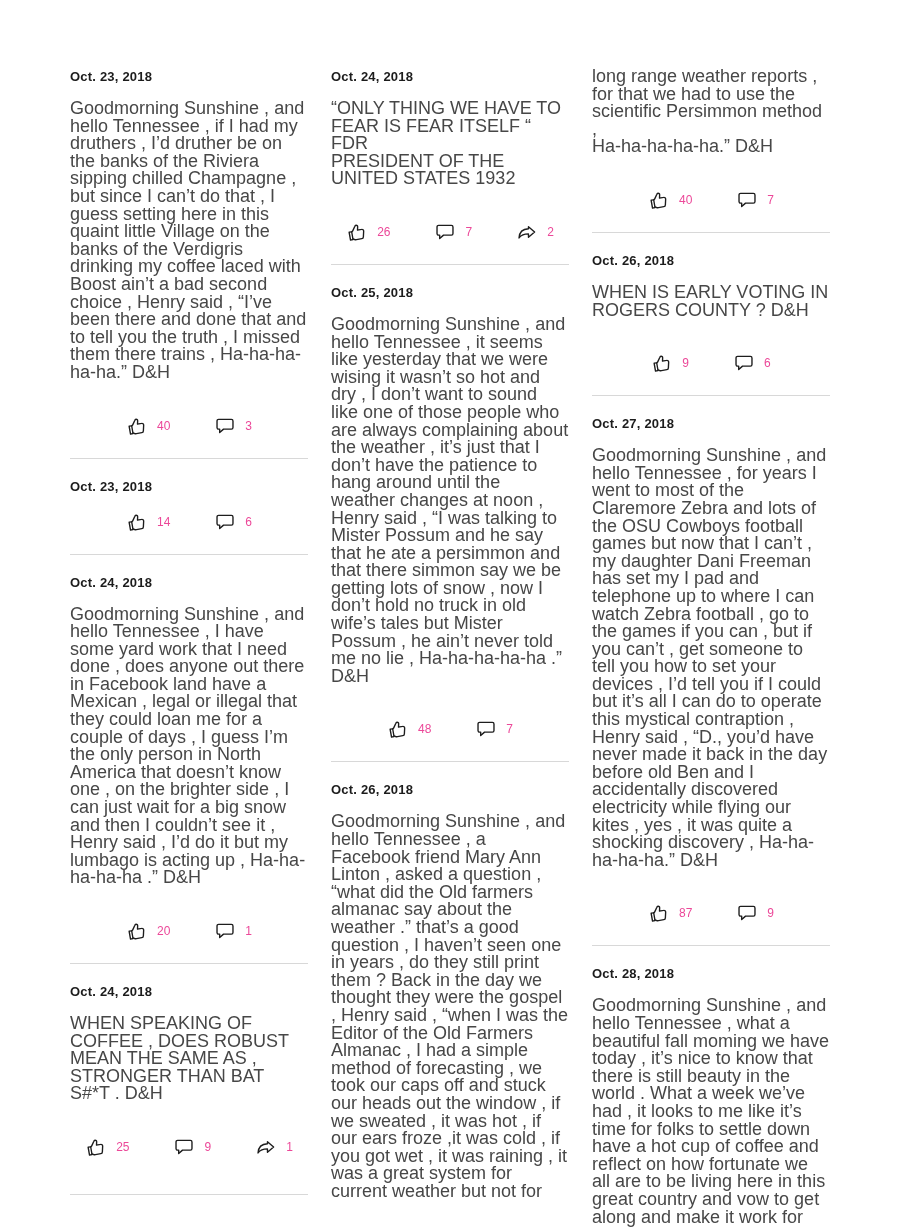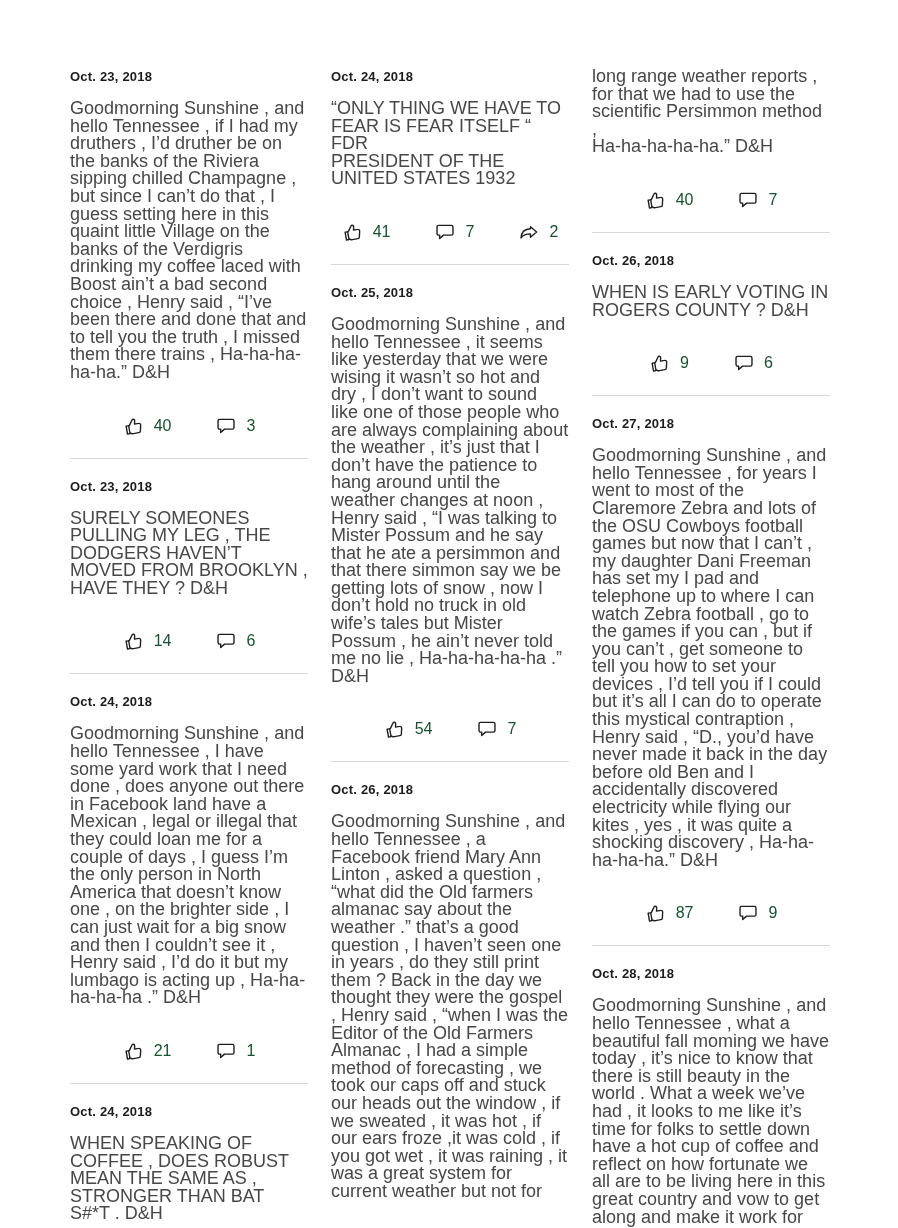--- a/index.html
+++ b/index.html
@@ -10,21 +10,21 @@
   .columns{display:flex;gap:23px;padding:68px 70px 0 70px;}
   .column{flex:0 0 238px;width:238px;}
   .post{display:block;}
   .post-date{font-size:13px;line-height:17px;font-weight:700;color:#1c1c1c;margin:0 0 15px 0;letter-spacing:.2px;}
   .post-body{font-size:18px;line-height:17.6px;color:#474747;margin:0 0 32px 0;white-space:pre-line;}
   .post-stats{display:flex;justify-content:center;align-items:center;gap:44px;margin:0 0 20px 0;height:24px;}
   .stat{display:flex;align-items:center;gap:9px;}
   .icon{width:22px;height:22px;display:inline-block;}
   .icon svg{width:22px;height:22px;display:block;}
   .icon.like svg{transform:rotate(-10deg);}
-  .count{font-size:16px;color:#14532d;}
+  .count{font-size:12px;color:#ec4899;}
   .post-divider{border:0;border-top:1px solid #d8d8d8;margin:0 0 19px 0;}
   .divider-low{margin-top:35px;}
   .page-number{position:absolute;left:0;right:0;bottom:16px;text-align:center;font-size:11.5px;color:#f2a53a;}
 </style>
 </head>
 <body>
 
 <svg width="0" height="0" style="position:absolute" aria-hidden="true">
   <defs>
     <symbol id="i-like" viewBox="0 0 24 24">
@@ -66,21 +66,20 @@
                 </svg>
               </span>
             <span class="count">3</span>
           </span>
         </div>
         <hr class="post-divider">
       </article>
 
       <article class="post">
         <h3 class="post-date">Oct. 23, 2018</h3>
-        <p class="post-body">SURELY SOMEONES PULLING MY LEG , THE DODGERS HAVEN’T MOVED FROM BROOKLYN , HAVE THEY ? D&amp;H</p>
         <div class="post-stats">
           <span class="stat">
             <span class="icon like">
                 <svg>
                   <use href="#i-like"></use>
                 </svg>
               </span>
             <span class="count">14</span>
           </span>
           <span class="stat">
@@ -98,21 +97,21 @@
       <article class="post">
         <h3 class="post-date">Oct. 24, 2018</h3>
         <p class="post-body">Goodmorning Sunshine , and hello Tennessee , I have some yard work that I need done , does anyone out there in Facebook land have a Mexican , legal or illegal that they could loan me for a couple of days , I guess I’m the only person in North America that doesn’t know one , on the brighter side , I can just wait for a big snow and then I couldn’t see it , Henry said , I’d do it but my lumbago is acting up , Ha-ha-ha-ha-ha .” D&amp;H</p>
         <div class="post-stats">
           <span class="stat">
             <span class="icon like">
                 <svg>
                   <use href="#i-like"></use>
                 </svg>
               </span>
-            <span class="count">21</span>
+            <span class="count">20</span>
           </span>
           <span class="stat">
             <span class="icon">
                 <svg>
                   <use href="#i-comment"></use>
                 </svg>
               </span>
             <span class="count">1</span>
           </span>
         </div>
@@ -160,21 +159,21 @@
         <p class="post-body">“ONLY THING WE HAVE TO FEAR IS FEAR ITSELF “
 FDR
 PRESIDENT OF THE UNITED STATES 1932</p>
         <div class="post-stats">
           <span class="stat">
             <span class="icon like">
                 <svg>
                   <use href="#i-like"></use>
                 </svg>
               </span>
-            <span class="count">41</span>
+            <span class="count">26</span>
           </span>
           <span class="stat">
             <span class="icon">
                 <svg>
                   <use href="#i-comment"></use>
                 </svg>
               </span>
             <span class="count">7</span>
           </span>
           <span class="stat">
@@ -192,21 +191,21 @@
       <article class="post">
         <h3 class="post-date">Oct. 25, 2018</h3>
         <p class="post-body">Goodmorning Sunshine , and hello Tennessee , it seems like yesterday that we were wising it wasn’t so hot and dry , I don’t want to sound like one of those people who are always complaining about the weather , it’s just that I don’t have the patience to hang around until the weather changes at noon , Henry said , “I was talking to Mister Possum and he say that he ate a persimmon and that there simmon say we be getting lots of snow , now I don’t hold no truck in old wife’s tales but Mister Possum , he ain’t never told me no lie , Ha-ha-ha-ha-ha .” D&amp;H</p>
         <div class="post-stats">
           <span class="stat">
             <span class="icon like">
                 <svg>
                   <use href="#i-like"></use>
                 </svg>
               </span>
-            <span class="count">54</span>
+            <span class="count">48</span>
           </span>
           <span class="stat">
             <span class="icon">
                 <svg>
                   <use href="#i-comment"></use>
                 </svg>
               </span>
             <span class="count">7</span>
           </span>
         </div>

